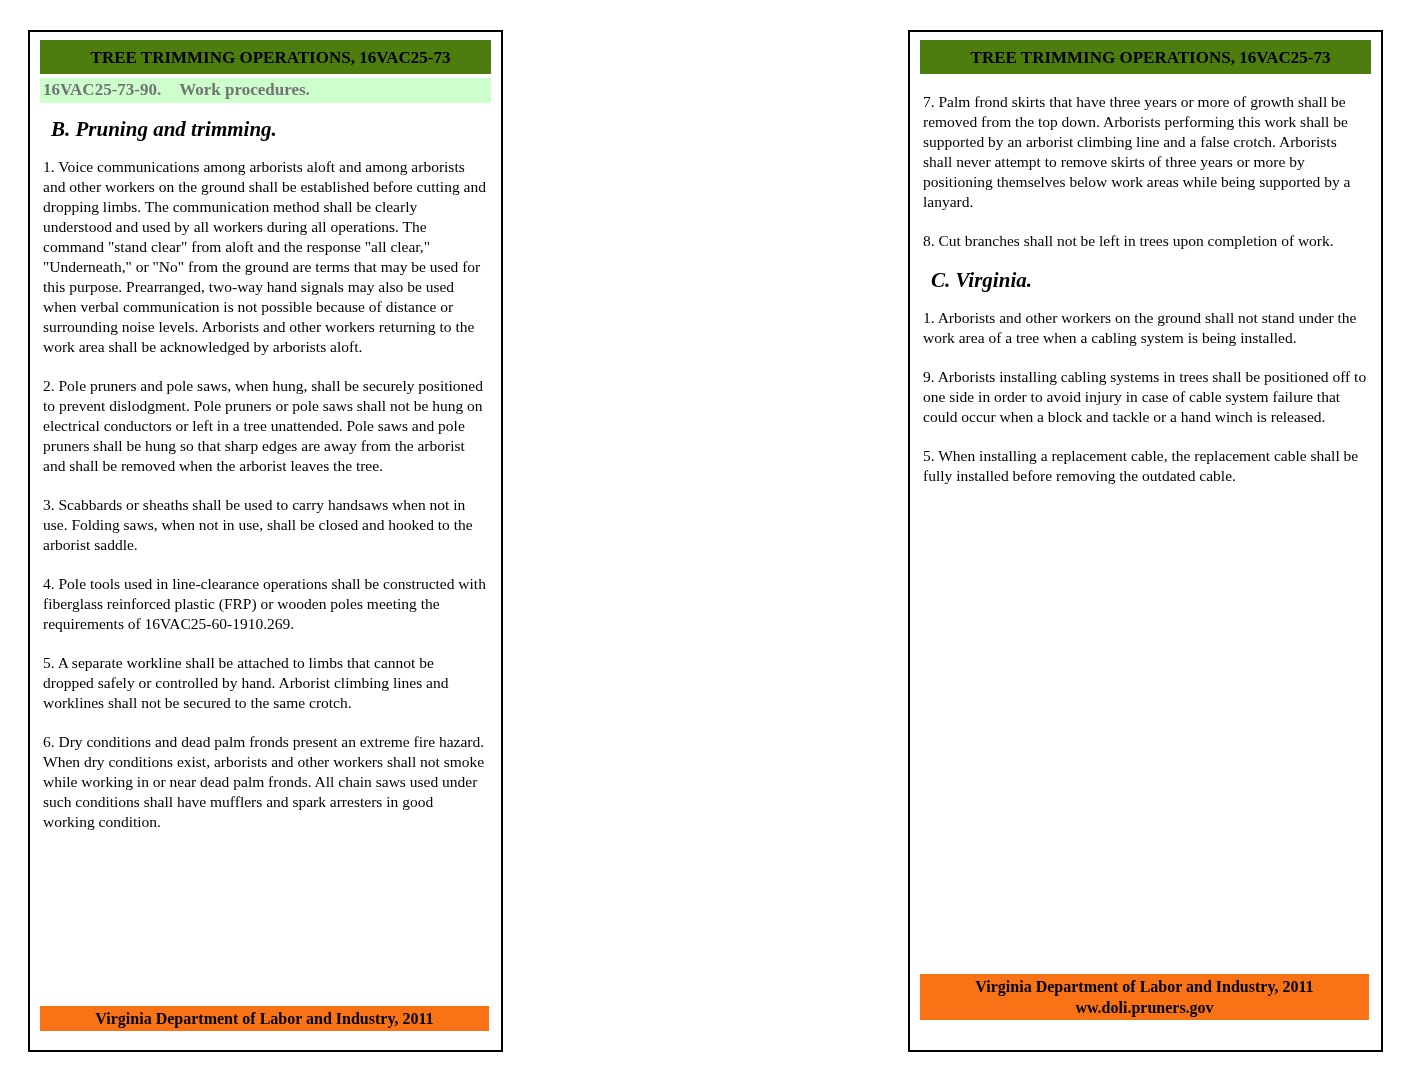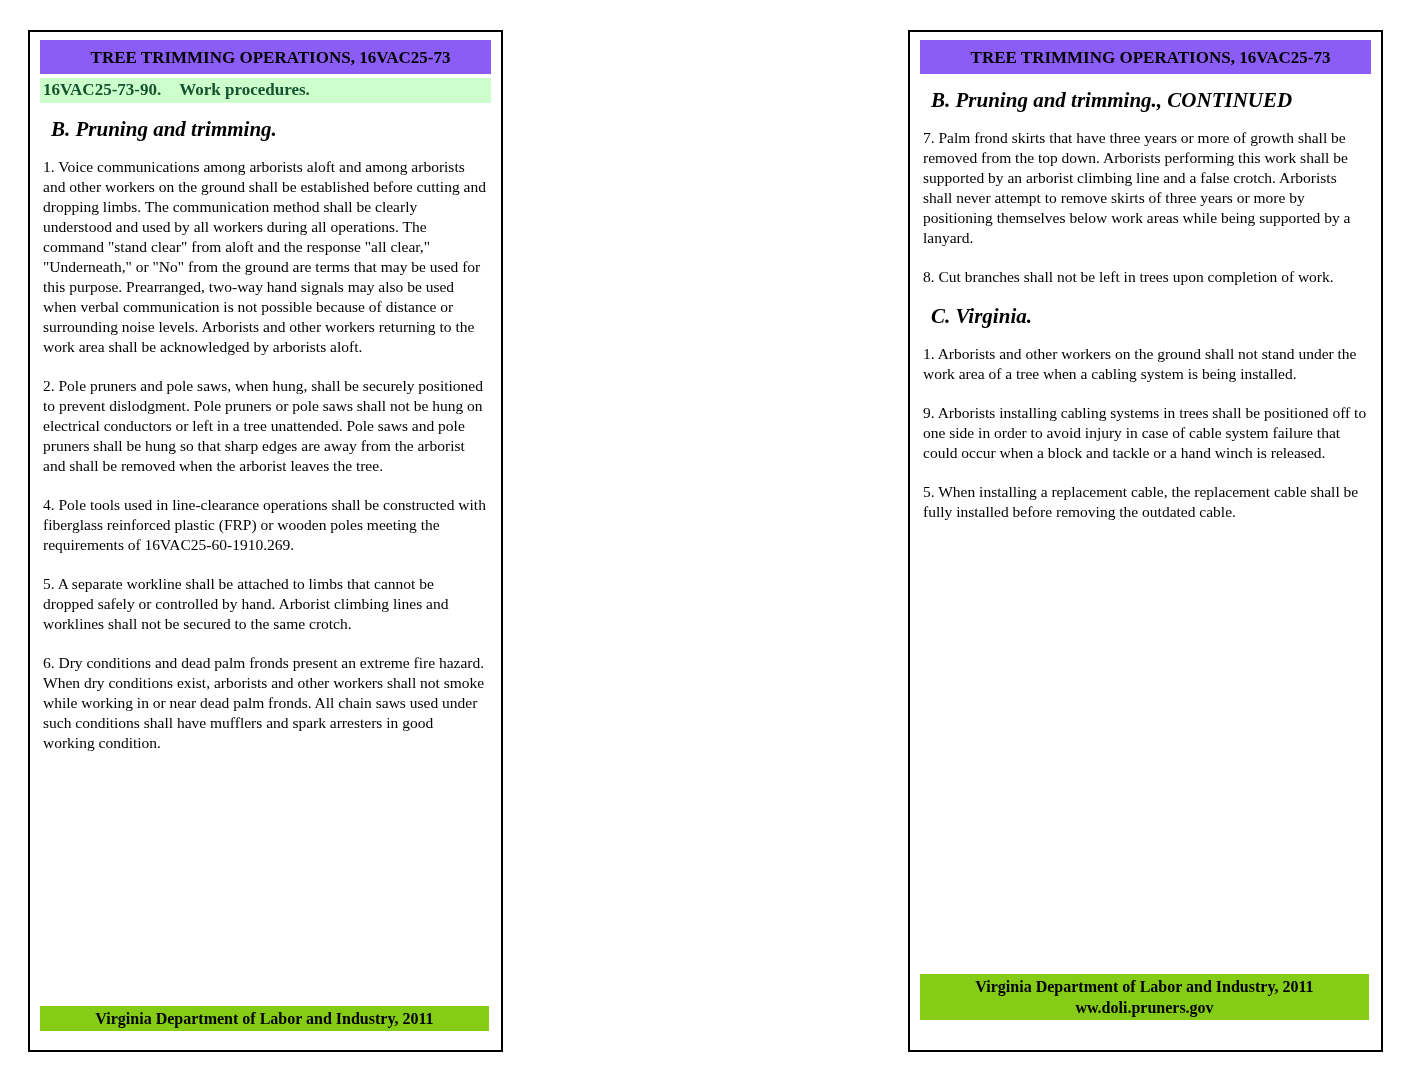--- a/index.html
+++ b/index.html
@@ -16,31 +16,31 @@
     position: absolute; top: 30px;
     width: 475px; height: 1022px;
     background: #ffffff;
     border: 2px solid #000000;
   }
   .page--left  { left: 28px; }
   .page--right { left: 908px; }
 
   .banner-title {
     margin: 8px 10px 0 10px;
-    background: #8b5cf6;
+    background: #4d7c0f;
     text-align: center;
     font-weight: bold;
     font-size: 17px;
     line-height: 21px;
     padding: 7px 2px 6px 12px;
   }
   .banner-section {
     margin: 4px 10px 0 10px;
     background: #CCFFCC;
-    color: #14532d;
+    color: #737373;
     font-weight: bold;
     font-size: 17px;
     line-height: 20px;
     padding: 2px 3px 3px 3px;
   }
   .section-name { margin-left: 18px; }
 
   .page-body {
     margin: 0 14px 0 13px;
     font-size: 15.5px;
@@ -50,21 +50,21 @@
     font-size: 21px;
     font-weight: bold;
     margin: 16px 0 17px 8px;
     font-style: italic;
   }
   .page-body p { margin: 18px 0 19px 0; }
 
   .footer {
     position: absolute;
     left: 10px; right: 12px;
-    background: #84cc16;
+    background: #f97316;
     text-align: center;
     font-weight: bold;
     font-size: 16px;
     line-height: 21px;
     padding: 2px 0 2px 0;
   }
   .page--left  .footer { bottom: 19px; }
   .page--right .footer { bottom: 30px; }
 </style>
 </head>
@@ -76,35 +76,35 @@
     <div class="banner-title">
       <span>TREE TRIMMING OPERATIONS, 16VAC25-73</span>
     </div>
     <div class="banner-section">
       <span>16VAC25-73-90.</span><span class="section-name">Work procedures.</span>
     </div>
     <div class="page-body">
       <div class="subheading">B. Pruning and trimming.</div>
       <p>1. Voice communications among arborists aloft and among arborists and other workers on the ground shall be established before cutting and dropping limbs. The communication method shall be clearly understood and used by all workers during all operations. The command "stand clear" from aloft and the response "all clear," "Underneath," or "No" from the ground are terms that may be used for this purpose. Prearranged, two-way hand signals may also be used when verbal communication is not possible because of distance or surrounding noise levels. Arborists and other workers returning to the work area shall be acknowledged by arborists aloft.</p>
       <p>2. Pole pruners and pole saws, when hung, shall be securely positioned to prevent dislodgment. Pole pruners or pole saws shall not be hung on electrical conductors or left in a tree unattended. Pole saws and pole pruners shall be hung so that sharp edges are away from the arborist and shall be removed when the arborist leaves the tree.</p>
+      <p>3. Scabbards or sheaths shall be used to carry handsaws when not in use. Folding saws, when not in use, shall be closed and hooked to the arborist saddle.</p>
       <p>4. Pole tools used in line-clearance operations shall be constructed with fiberglass reinforced plastic (FRP) or wooden poles meeting the requirements of 16VAC25-60-1910.269.</p>
       <p>5. A separate workline shall be attached to limbs that cannot be dropped safely or controlled by hand. Arborist climbing lines and worklines shall not be secured to the same crotch.</p>
       <p>6. Dry conditions and dead palm fronds present an extreme fire hazard. When dry conditions exist, arborists and other workers shall not smoke while working in or near dead palm fronds. All chain saws used under such conditions shall have mufflers and spark arresters in good working condition.</p>
     </div>
     <div class="footer">
       <div>Virginia Department of Labor and Industry, 2011</div>
     </div>
   </div>
 
   <div class="page page--right">
     <div class="banner-title">
       <span>TREE TRIMMING OPERATIONS, 16VAC25-73</span>
     </div>
     <div class="page-body">
-      <div class="subheading">B. Pruning and trimming., CONTINUED</div>
       <p>7. Palm frond skirts that have three years or more of growth shall be removed from the top down. Arborists performing this work shall be supported by an arborist climbing line and a false crotch. Arborists shall never attempt to remove skirts of three years or more by positioning themselves below work areas while being supported by a lanyard.</p>
       <p>8. Cut branches shall not be left in trees upon completion of work.</p>
       <div class="subheading">C. Virginia.</div>
       <p>1. Arborists and other workers on the ground shall not stand under the work area of a tree when a cabling system is being installed.</p>
       <p>9. Arborists installing cabling systems in trees shall be positioned off to one side in order to avoid injury in case of cable system failure that could occur when a block and tackle or a hand winch is released.</p>
       <p>5. When installing a replacement cable, the replacement cable shall be fully installed before removing the outdated cable.</p>
     </div>
     <div class="footer">
       <div>Virginia Department of Labor and Industry, 2011</div>
       <div>ww.doli.pruners.gov</div>

